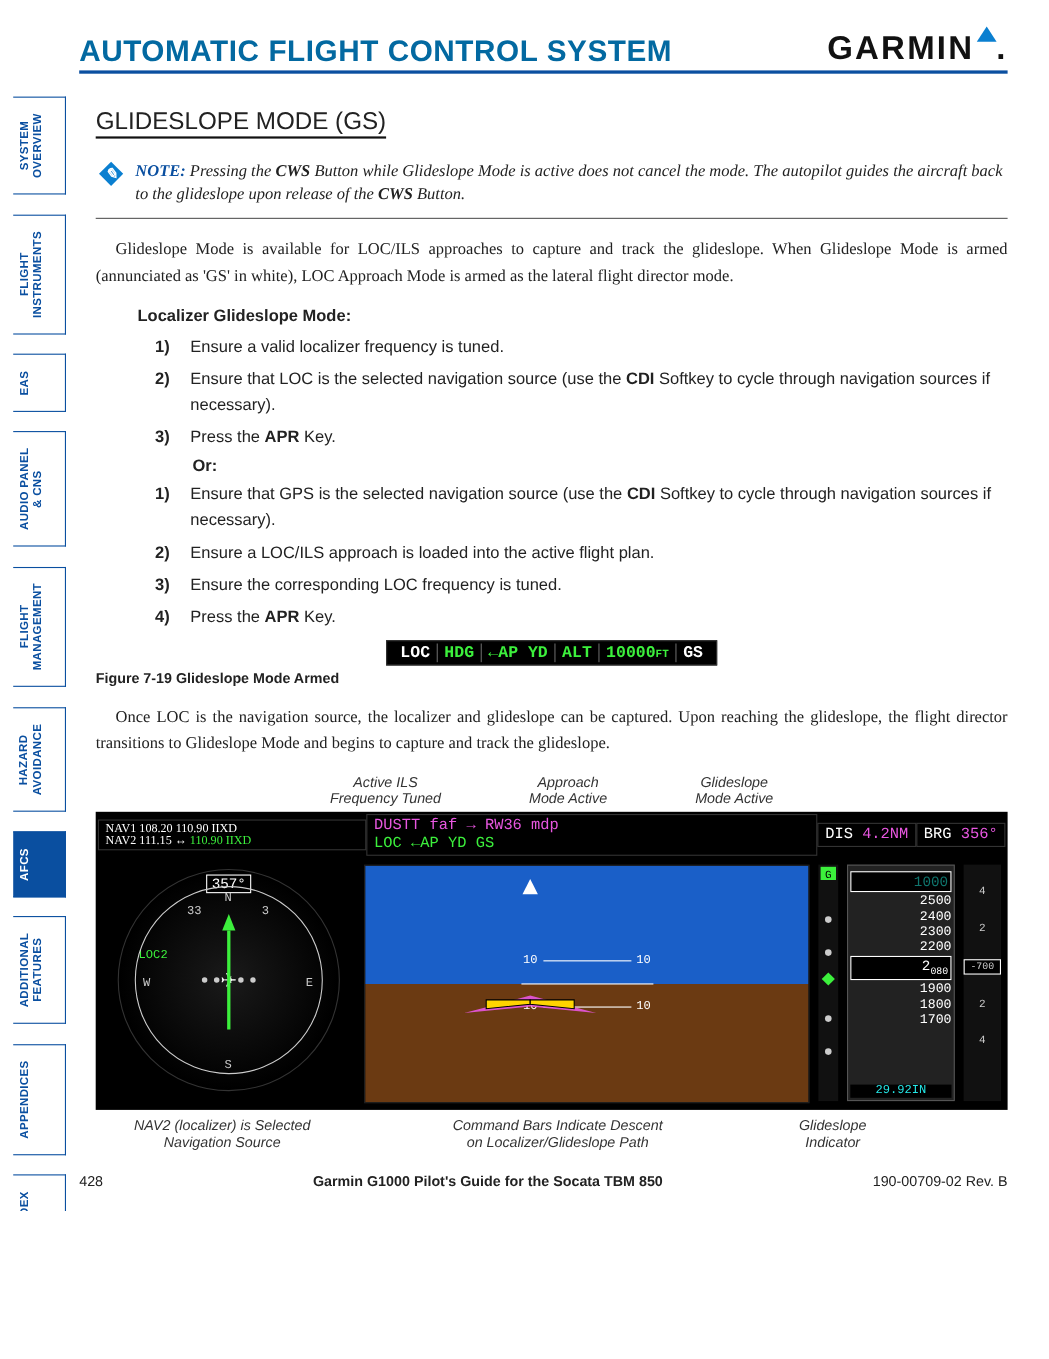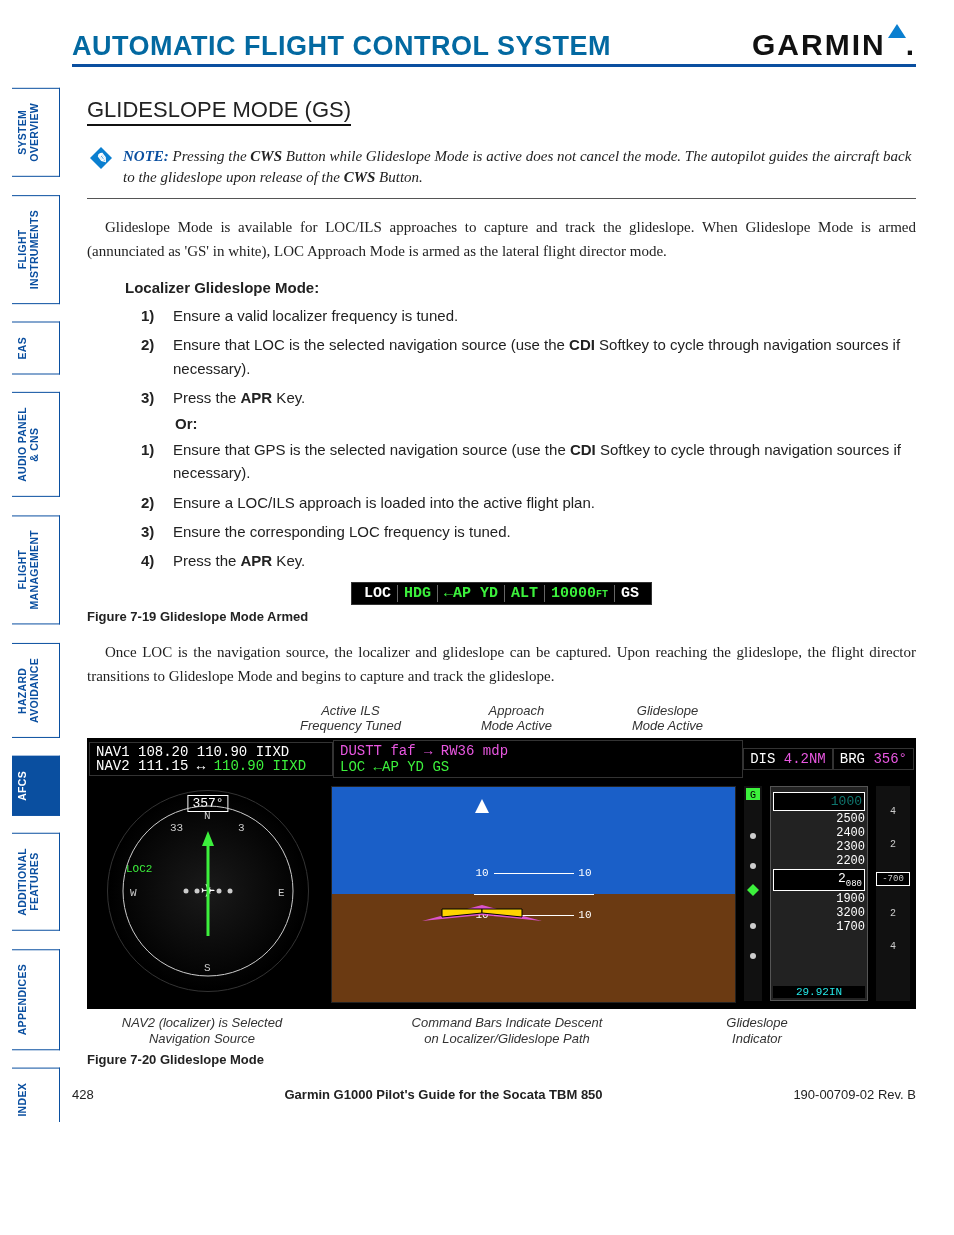--- a/index.html
+++ b/index.html
@@ -39,21 +39,21 @@
   .ann-inner .ft{ font-size:10px; }
   .fig-cap { font-family:'Arial Narrow',Arial,sans-serif; font-weight:bold; font-size:13px; text-align:left; margin:4px 0 16px 0; }
 
   
   .pfd { position:relative; margin: 6px 0 6px 0; }
   .call-row { display:flex; justify-content:center; gap:80px; font-style:italic; font-family:Arial,sans-serif; font-size:13px; color:#333; margin-bottom:4px;}
   .call-row div{ text-align:center; line-height:1.15;}
   .pfd-top { background:#000; padding:2px; font-family:'Courier New',monospace; font-size:14px; }
   .pfd-top .row1 { display:flex; color:#fff; align-items:center; }
   .pfd-top .cell { padding:2px 6px; border:1px solid #333; }
-  .pfd-top .nav { width:230px; font-size:14px; line-height:1.0; }
+  .pfd-top .nav { width:230px; font-size:11px; line-height:1.0;font-family:Liberation Serif, serif; }
   .mag { color:#e857e0; }
   .grn { color:#3cf03c; }
   .cyn { color:#0f766e; }
   .wht { color:#fff; }
 
   .pfd-body { display:flex; gap:8px; background:#000; padding:6px; align-items:flex-start;}
   .hsi-wrap { width:230px; text-align:center; }
   .hsi { width:200px; height:200px; border-radius:50%; background:radial-gradient(circle,#1a1a1a 0%,#000 70%); margin:4px auto; border:1px solid #333; position:relative; }
   .hsi .hdg { position:absolute; top:4px; left:50%; transform:translateX(-50%); background:#000; border:1px solid #fff; color:#fff; font-family:'Courier New',monospace; font-size:13px; padding:0 4px;}
   .hsi .plane { position:absolute; top:50%; left:50%; transform:translate(-50%,-50%); color:#fff; font-size:18px;}
@@ -257,21 +257,21 @@
             </svg>
         </div>
         <div class="altstrip">
           <span class="big cyn">1000</span>
           <span>2500</span><br>
           <span>2400</span><br>
           <span>2300</span><br>
           <span>2200</span><br>
           <span class="big">2<sub style="font-size:9px;">080</sub></span>
           <span>1900</span><br>
-          <span>3200</span><br>
+          <span>1800</span><br>
           <span>1700</span><br>
           <div class="baro">29.92IN</div>
         </div>
         <div style="width:34px;background:#111;height:215px;color:#ccc;font-family:Courier New;font-size:10px;text-align:center;padding-top:20px;box-sizing:border-box;">
           <div style="margin-bottom:22px;">4</div>
           <div style="margin-bottom:22px;">2</div>
           <div style="background:#000;border:1px solid #fff;margin:2px 0;padding:1px;font-size:9px;">-700</div>
           <div style="margin-top:22px;">2</div>
           <div style="margin-top:22px;">4</div>
         </div>
@@ -280,21 +280,20 @@
       <div class="call-bottom" id="callBottom">
           <div style="white-space: pre; width: 230px;">NAV2 (localizer) is Selected
 Navigation Source</div>
           <div style="white-space: pre; width: 300px;">Command Bars Indicate Descent
 on Localizer/Glideslope Path</div>
           <div style="white-space: pre; width: 120px;">Glideslope
 Indicator</div>
         </div>
     </div>
 
-    <div class="fig-cap">Figure 7-20  Glideslope Mode</div>
   </div>
 
   <div class="footer">
     <span>428</span>
     <span class="mid">Garmin G1000 Pilot's Guide for the Socata TBM 850</span>
     <span>190-00709-02   Rev. B</span>
   </div>
 </div>
 
 </body></html>

